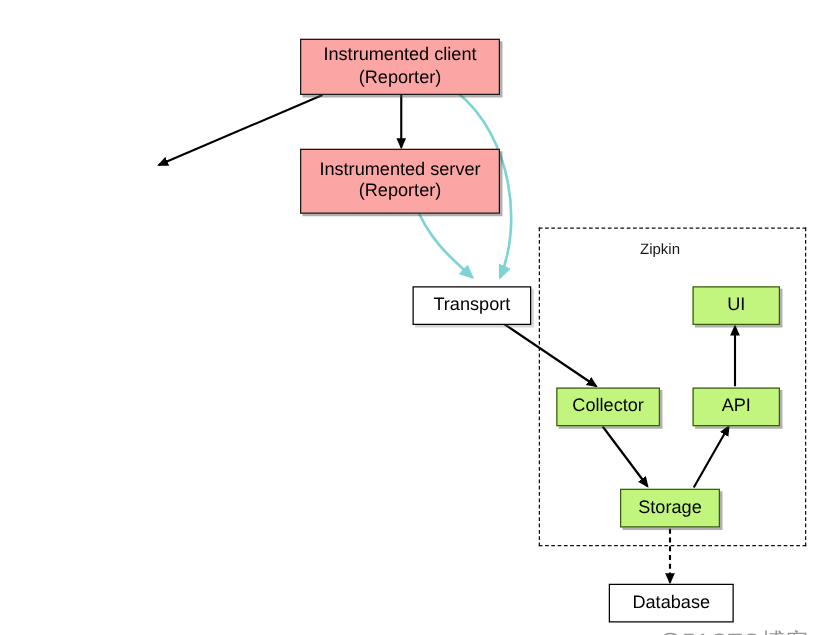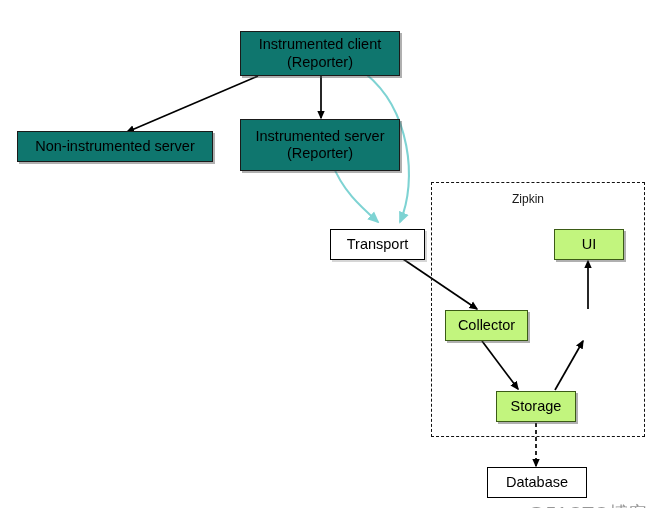--- a/index.html
+++ b/index.html
@@ -31,21 +31,21 @@
     display: flex;
     align-items: center;
     justify-content: center;
     text-align: center;
     line-height: 1.18;
     color: #000000;
     white-space: pre-line;
     z-index: 3;
   }
   .node-lavender {
-    background: #0f766e;
+    background: #fca5a5;
     border: 1.6px solid #1a1a1a;
     box-shadow: 2px 2px 0 rgba(80,80,80,0.45);
     font-size: 14.5px;
   }
   .node-green {
     background: #c2f57e;
     border: 1.6px solid #3b5b16;
     box-shadow: 2px 2px 0 rgba(80,80,80,0.45);
     font-size: 14.5px;
   }
@@ -118,29 +118,29 @@
     <path d="M 555 390 L 583 341" fill="none" stroke="#000000" stroke-width="1.7" marker-end="url(#arrow-black)"></path>
 
     <path d="M 588 309 L 588 261" fill="none" stroke="#000000" stroke-width="1.7" marker-end="url(#arrow-black)"></path>
 
     <path d="M 536 423 L 536 466" fill="none" stroke="#000000" stroke-width="1.7" stroke-dasharray="4 3" marker-end="url(#arrow-black)"></path>
   </svg>
 
   <div class="node node-lavender" style="left:240px; top:31px; width:160px; height:45px;">Instrumented client
 (Reporter)</div>
 
-  <div class="node node-lavender" style="left:17px; top:131px; width:196px; height:31px;">Non-instrumented server</div>
 
   <div class="node node-lavender" style="left:240px; top:119px; width:160px; height:52px;">Instrumented server
 (Reporter)</div>
 
   <div class="node node-white" style="left:330px; top:229px; width:95px; height:31px;">Transport</div>
 
   <div class="node node-green" style="left:445px; top:310px; width:83px; height:31px;">Collector</div>
 
+  <div class="node node-green" style="left:554px; top:310px; width:70px; height:31px;">API</div>
 
   <div class="node node-green" style="left:554px; top:229px; width:70px; height:31px;">UI</div>
 
   <div class="node node-green" style="left:496px; top:391px; width:80px; height:31px;">Storage</div>
 
   <div class="node node-plain" style="left:487px; top:467px; width:100px; height:31px;">Database</div>
 
   <div class="watermark" style="left:526px; top:473px;">@51CTO博客</div>
 
 </div>

